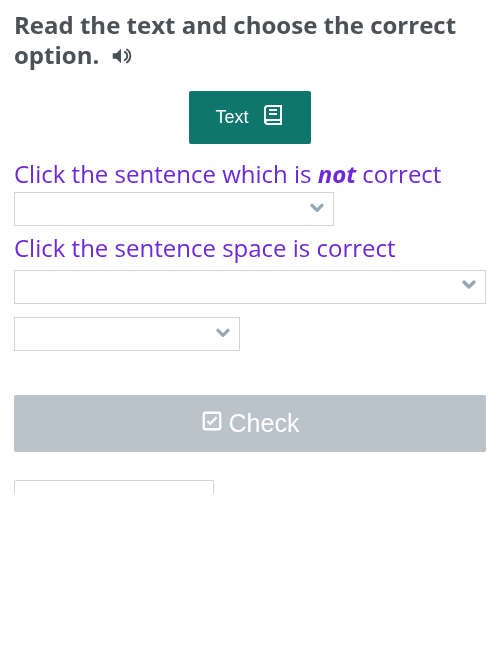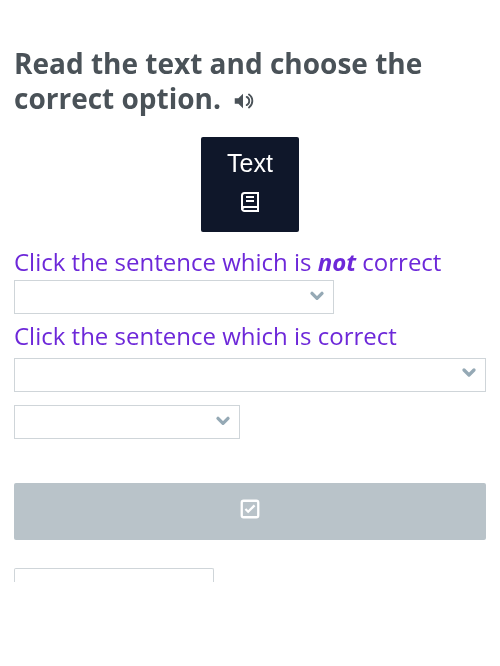--- a/index.html
+++ b/index.html
@@ -5,49 +5,47 @@
   * { box-sizing: border-box; margin: 0; padding: 0; }
   body {
     font-family: "Open Sans", "Segoe UI", Arial, sans-serif;
     background: #ffffff;
     width: 500px;
     height: 666px;
     padding: 10px 14px;
     color: #4a5258;
   }
   .instruction {
-    font-size: 28px;
+    font-size: 24px;
     font-weight: 700;
     color: #4a5258;
     line-height: 1.25;
     margin-bottom: 18px;
-    margin-top: 36px;
   }
   .speaker-icon {
     display: inline-block;
     vertical-align: middle;
     margin-left: 4px;
   }
   .text-button-row {
     display: flex;
     justify-content: center;
     margin-bottom: 14px;
   }
   .text-button {
-    background: #0f172a;
+    background: #0f766e;
     color: #ffffff;
-    font-size: 25px;
+    font-size: 18px;
     border: none;
     padding: 12px 26px;
     display: inline-flex;
     align-items: center;
     gap: 12px;
     cursor: pointer;
     border-radius: 2px;
-    flex-direction: column;
   }
   .question {
     font-size: 24px;
     font-weight: 400;
     color: #6d28d9;
     line-height: 1.35;
     margin-bottom: 6px;
   }
   .question .em { font-style: italic; font-weight: 700; }
   .dropdown {
@@ -129,21 +127,21 @@
   <span class="dropdown">
     <span class="chev">
       <svg width="20" height="20" viewBox="0 0 24 24">
           <path d="M6 9l6 6 6-6" fill="none" stroke="#95a9b5" stroke-width="4" stroke-linecap="round" stroke-linejoin="round"></path>
         </svg>
     </span>
   </span>
 </div>
 
 <div class="question">
-  <span>Click the sentence which is correct</span>
+  <span>Click the sentence space is correct</span>
 </div>
 <div class="dropdown wide" style="margin-bottom:10px;">
   <span class="chev">
     <svg width="20" height="20" viewBox="0 0 24 24">
         <path d="M6 9l6 6 6-6" fill="none" stroke="#95a9b5" stroke-width="4" stroke-linecap="round" stroke-linejoin="round"></path>
       </svg>
   </span>
 </div>
 
 <div class="question q3">
@@ -157,16 +155,17 @@
 </div>
 
 <div class="check-row">
   <button class="check-button">
     <span>
       <svg width="22" height="22" viewBox="0 0 24 24" fill="none" stroke="#ffffff" stroke-width="2.5">
         <rect x="3" y="3" width="18" height="18" rx="2"></rect>
         <path d="M7 12l3 3 7-7"></path>
       </svg>
     </span>
+    <span>Check</span>
   </button>
 </div>
 
 <div class="partial-box"></div>
 
 </body></html>

